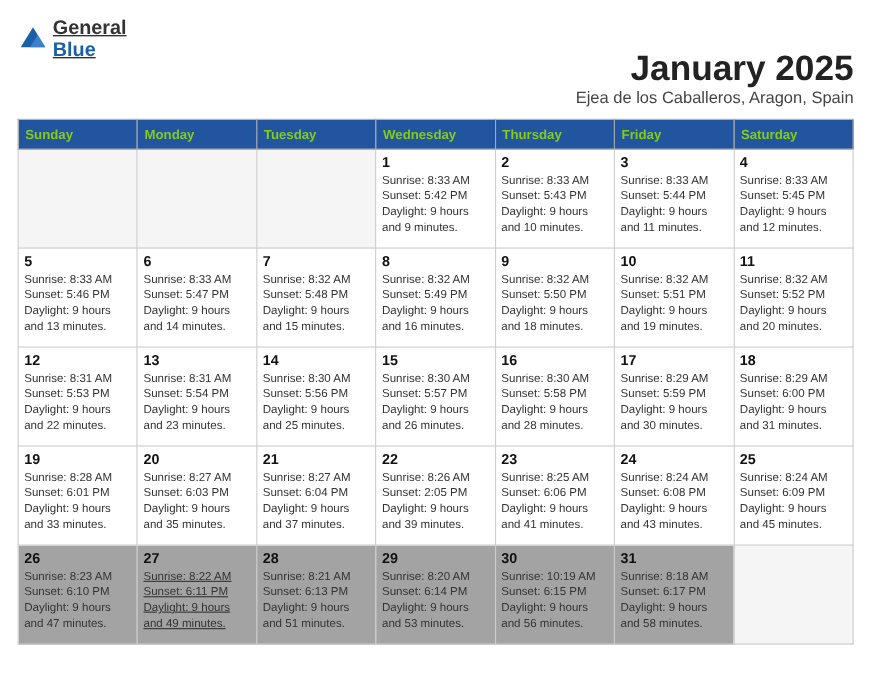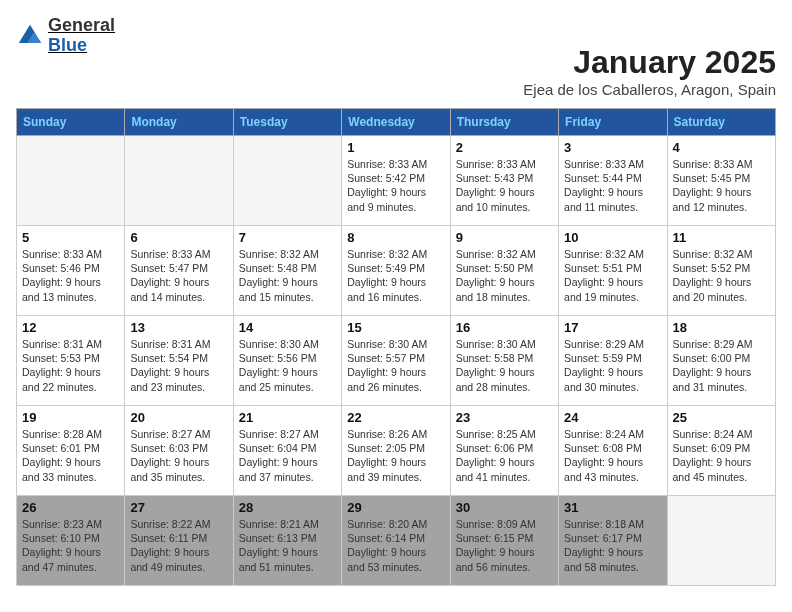--- a/index.html
+++ b/index.html
@@ -54,21 +54,21 @@
       font-size: 15px;
       color: #444;
     }
     .calendar {
       width: 100%;
       border-collapse: collapse;
       font-size: 11px;
     }
     .calendar th {
       background-color: #2255a0;
-      color: #7dd3fc;
+      color: #84cc16;
       text-align: left;
       padding: 6px 6px;
       font-size: 12px;
       font-weight: bold;
       border: 1px solid #aaa;
       margin-top: 40px;
     }
     .calendar td {
       border: 1px solid #ccc;
       vertical-align: top;
@@ -297,39 +297,39 @@
       </tr>
       <tr class="week-row last-row">
         <td class="has-data">
           <div class="day-num">26</div>
           <div class="day-info" style="white-space: pre-line;">Sunrise: 8:23 AM
 Sunset: 6:10 PM
 Daylight: 9 hours and 47 minutes.</div>
         </td>
         <td class="has-data">
           <div class="day-num">27</div>
-          <div class="day-info" style="white-space: pre-line;">Sunrise: 8:22 AM
+          <div class="day-info" style="white-space: pre-line; text-decoration: underline;">Sunrise: 8:22 AM
 Sunset: 6:11 PM
 Daylight: 9 hours and 49 minutes.</div>
         </td>
         <td class="has-data">
           <div class="day-num">28</div>
           <div class="day-info" style="white-space: pre-line;">Sunrise: 8:21 AM
 Sunset: 6:13 PM
 Daylight: 9 hours and 51 minutes.</div>
         </td>
         <td class="has-data">
           <div class="day-num">29</div>
           <div class="day-info" style="white-space: pre-line;">Sunrise: 8:20 AM
 Sunset: 6:14 PM
 Daylight: 9 hours and 53 minutes.</div>
         </td>
         <td class="has-data">
           <div class="day-num">30</div>
-          <div class="day-info" style="white-space: pre-line;">Sunrise: 8:09 AM
+          <div class="day-info" style="white-space: pre-line;">Sunrise: 10:19 AM
 Sunset: 6:15 PM
 Daylight: 9 hours and 56 minutes.</div>
         </td>
         <td class="has-data">
           <div class="day-num">31</div>
           <div class="day-info" style="white-space: pre-line;">Sunrise: 8:18 AM
 Sunset: 6:17 PM
 Daylight: 9 hours and 58 minutes.</div>
         </td>
         <td class="empty"></td>

